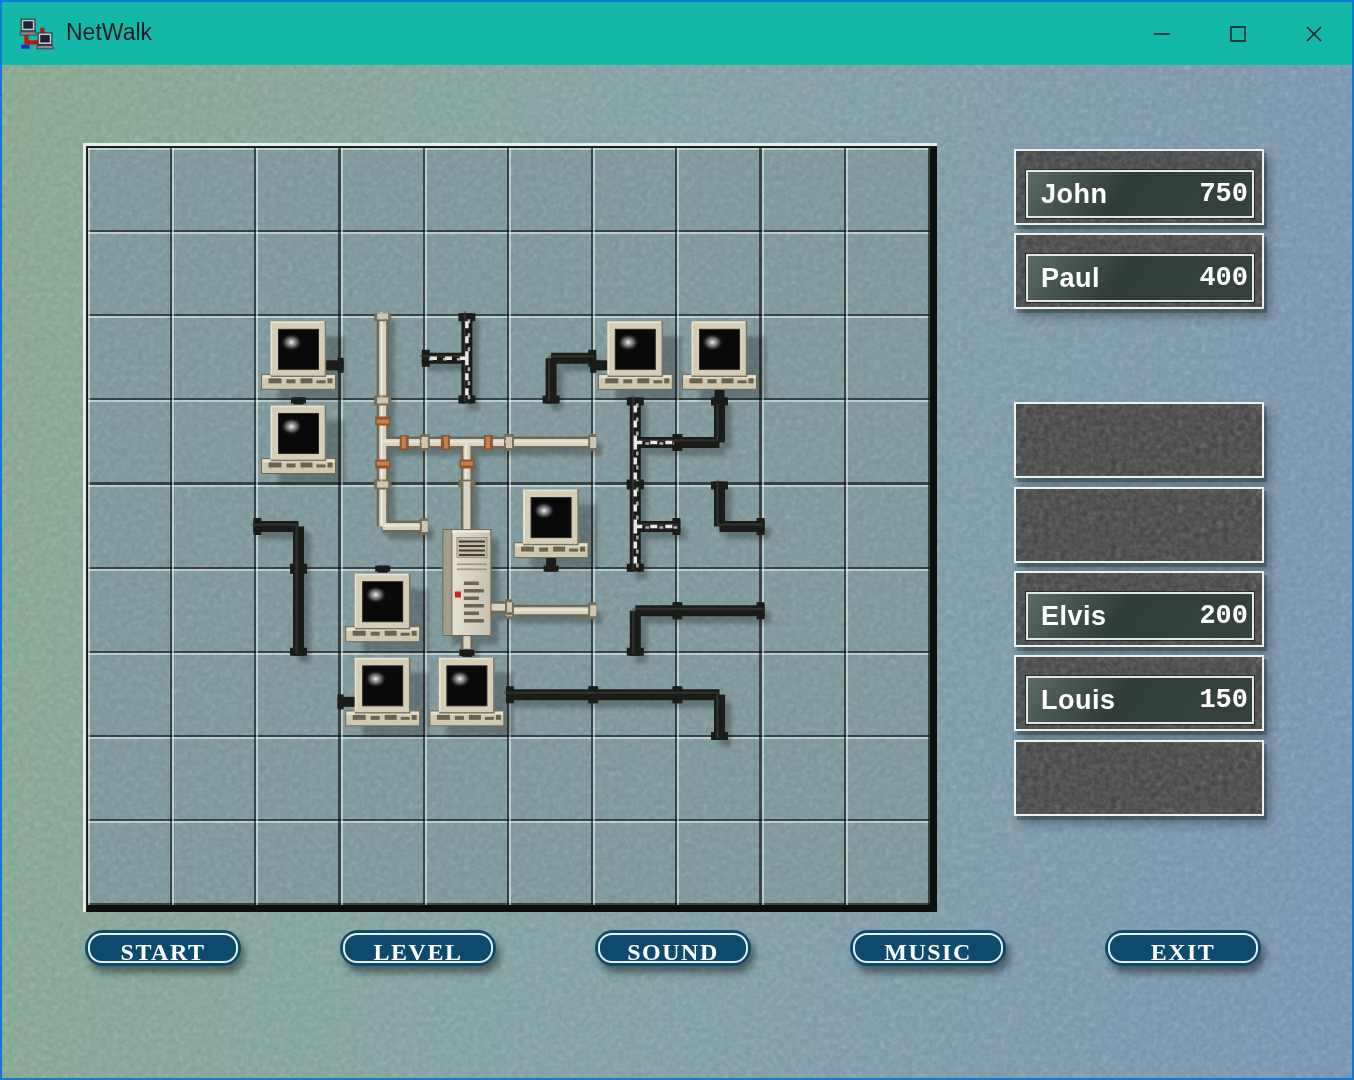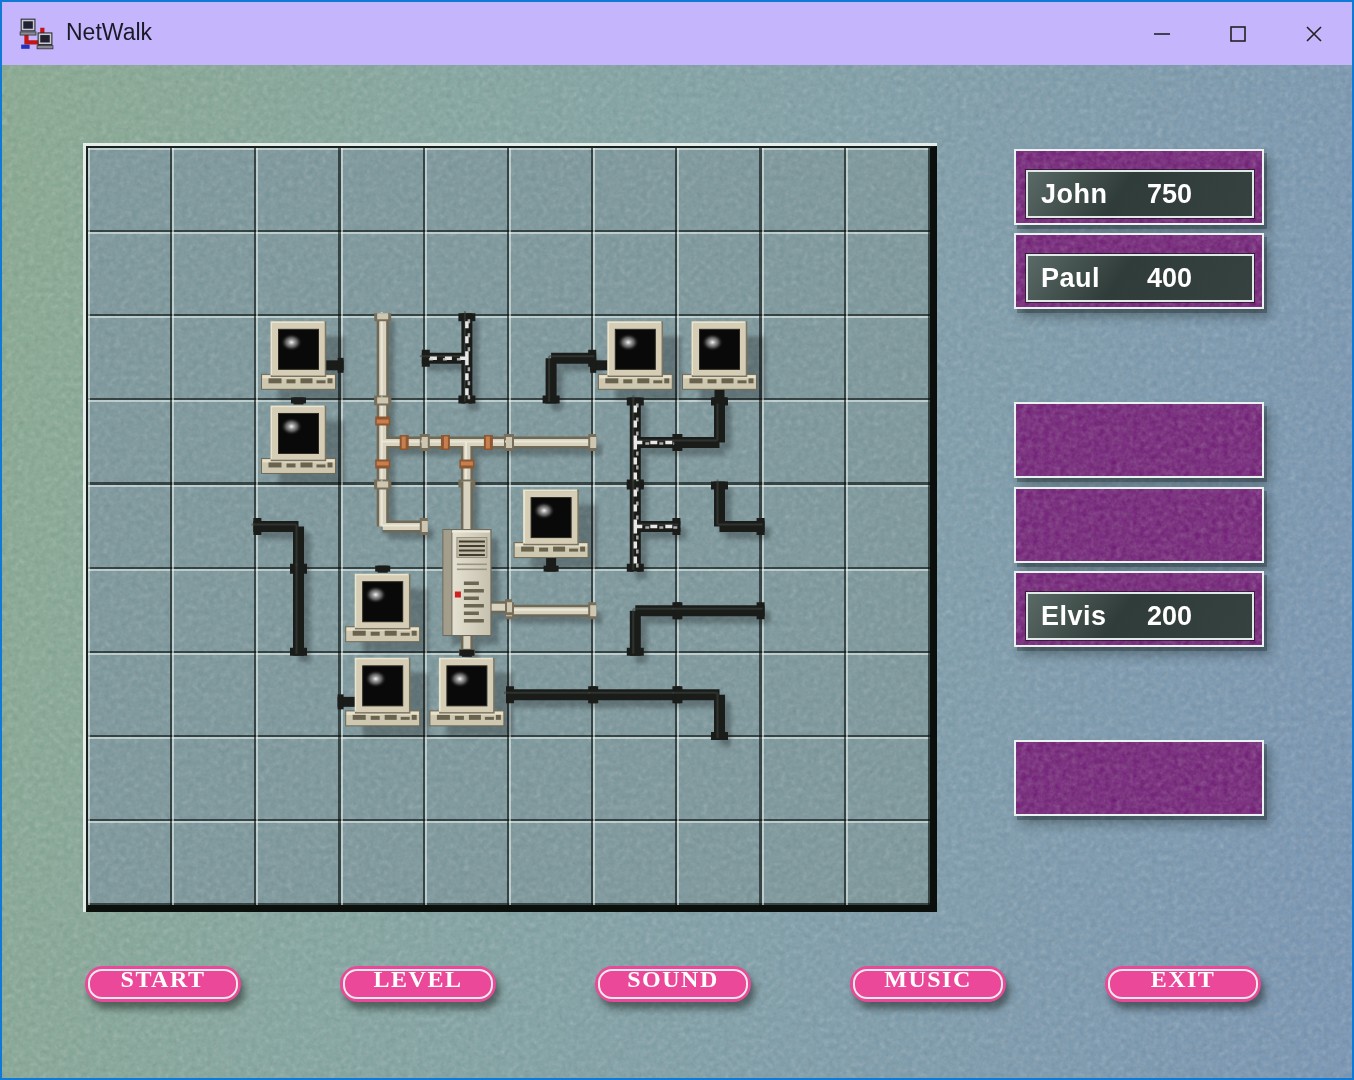--- a/index.html
+++ b/index.html
@@ -3,21 +3,21 @@
 <meta charset="utf-8">
 <style>
   html,body { margin:0; padding:0; }
   body {
     width:1354px; height:1080px; position:relative; overflow:hidden;
     font-family:"Liberation Sans", sans-serif; background:#ffffff;
   }
   .window { position:absolute; inset:0; border:2px solid #0e7ad6; box-sizing:border-box; }
 
   
-  .titlebar { position:absolute; left:0; right:0; top:0; height:63px; background:#c4b5fd; }
+  .titlebar { position:absolute; left:0; right:0; top:0; height:63px; background:#14b8a6; }
   .title-icon { position:absolute; left:16px; top:14px; width:36px; height:36px; }
   .title-text { position:absolute; left:64px; top:17px; font-size:23px; color:#1b1b28; }
   .win-controls { position:absolute; right:0; top:0; height:63px; display:flex; }
   .win-btn { width:76px; height:63px; display:flex; align-items:center; justify-content:center; cursor:default; }
 
   
   .game {
     position:absolute; left:0; right:0; top:63px; bottom:0;
     background:linear-gradient(100deg,#85a88d 0%, #80a49e 30%, #7b9ca8 62%, #7392b3 100%);
   }
@@ -32,34 +32,34 @@
   .board .noisefill { opacity:.30; }
   .gridlines { position:absolute; inset:0; pointer-events:none;
     background:
       repeating-linear-gradient(to right,  rgba(236,246,243,.55) 0 2px, rgba(0,0,0,0) 2px 82px, rgba(8,14,12,.62) 82px 84.2px),
       repeating-linear-gradient(to bottom, rgba(236,246,243,.55) 0 2px, rgba(0,0,0,0) 2px 82px, rgba(8,14,12,.62) 82px 84.13px);
   }
   .pipes { position:absolute; inset:0; width:842px; height:757px; }
 
   
   .scorebox { position:absolute; left:1012px; width:250px; height:76px;
-    background:#701a75; border:2px solid #e9f2ef; box-sizing:border-box;
+    background:#404040; border:2px solid #e9f2ef; box-sizing:border-box;
     box-shadow:3px 4px 0 rgba(12,22,20,.28), 6px 8px 10px rgba(12,22,20,.33); }
   .scorebar { position:absolute; left:10px; right:8px; top:19px; height:44px;
     background:linear-gradient(125deg,#5a6a66,#303c39 42%,#36423f);
     border:2px solid #dfe9e5; box-shadow:0 0 0 1px rgba(5,10,8,.55);
     display:flex; align-items:center; }
   .score-name { color:#ffffff; font-weight:bold; font-size:27px; padding-left:13px; letter-spacing:.5px; }
-  .score-value { position:absolute; right:15px; width:90px; text-align:left;
-    color:#ffffff; font-weight:bold; font-size:27px; }
+  .score-value { position:absolute; right:4px; width:90px; text-align:right;
+    color:#ffffff; font-weight:bold; font-size:27px;font-family:Liberation Mono, monospace; }
 
   
-  .game-btn { position:absolute; top:964px; width:156px; height:36px; background:#ec4899;
+  .game-btn { position:absolute; top:928px; width:156px; height:36px; background:#0c4a6e;
     border-radius:18px; box-shadow:4px 7px 7px rgba(10,15,12,.45);
-    display:flex; align-items:flex-start; justify-content:center; cursor:pointer; }
+    display:flex; align-items:flex-end; justify-content:center; cursor:pointer; }
   .game-btn .ring { position:absolute; inset:3px; border:2px solid #ececec; border-radius:14px; pointer-events:none; }
   .game-btn span { position:relative; color:#ffffff; font-family:"Liberation Serif", serif;
     font-weight:bold; font-size:24px; letter-spacing:1.5px; }
 </style>
 </head>
 <body>
 
 <svg width="0" height="0" style="position:absolute" aria-hidden="true">
   <defs>
     <filter id="stucco" x="0" y="0" width="100%" height="100%">
@@ -464,20 +464,29 @@
     </div>
   <div class="scorebox tex" style="top:569px">
       <svg class="noisefill" aria-hidden="true">
         <rect width="100%" height="100%" filter="url(#stucco)"></rect>
       </svg>
       <div class="scorebar">
         <span class="score-name">Elvis</span>
         <span class="score-value">200</span>
       </div>
     </div>
+  <div class="scorebox tex" style="top:653.4px">
+      <svg class="noisefill" aria-hidden="true">
+        <rect width="100%" height="100%" filter="url(#stucco)"></rect>
+      </svg>
+      <div class="scorebar">
+        <span class="score-name">Louis</span>
+        <span class="score-value">150</span>
+      </div>
+    </div>
   <div class="scorebox tex" style="top:737.8px">
       <svg class="noisefill" aria-hidden="true">
         <rect width="100%" height="100%" filter="url(#stucco)"></rect>
       </svg>
     </div>
 
   <div class="game-btn" style="left:83px">
       <i class="ring"></i>
       <span>START</span>
     </div>

